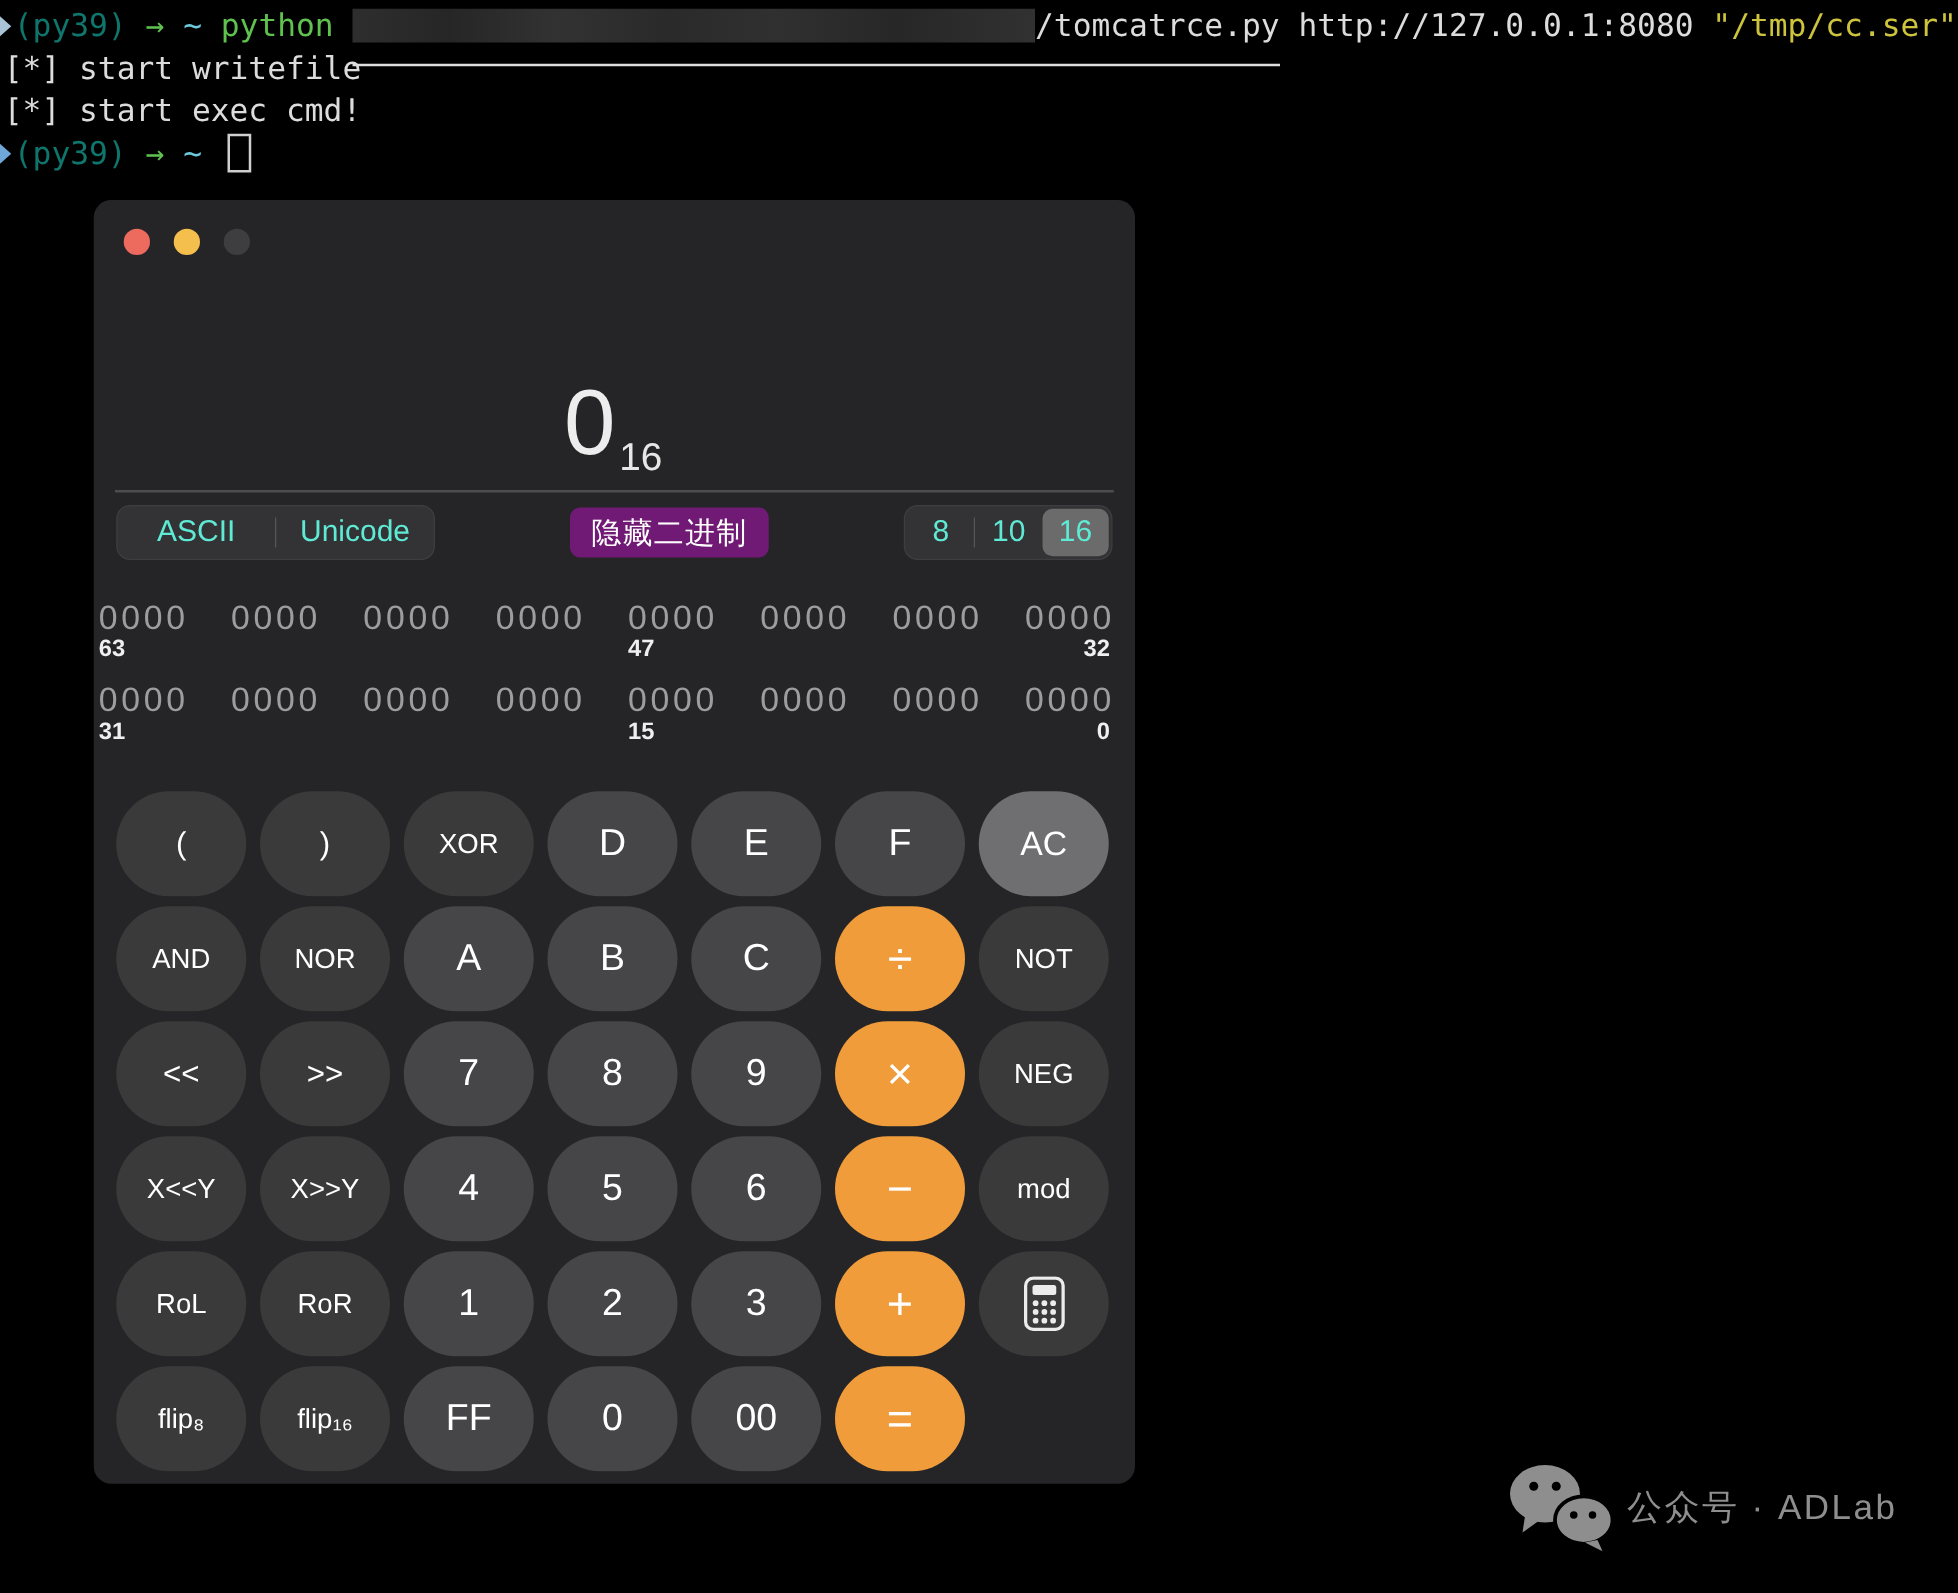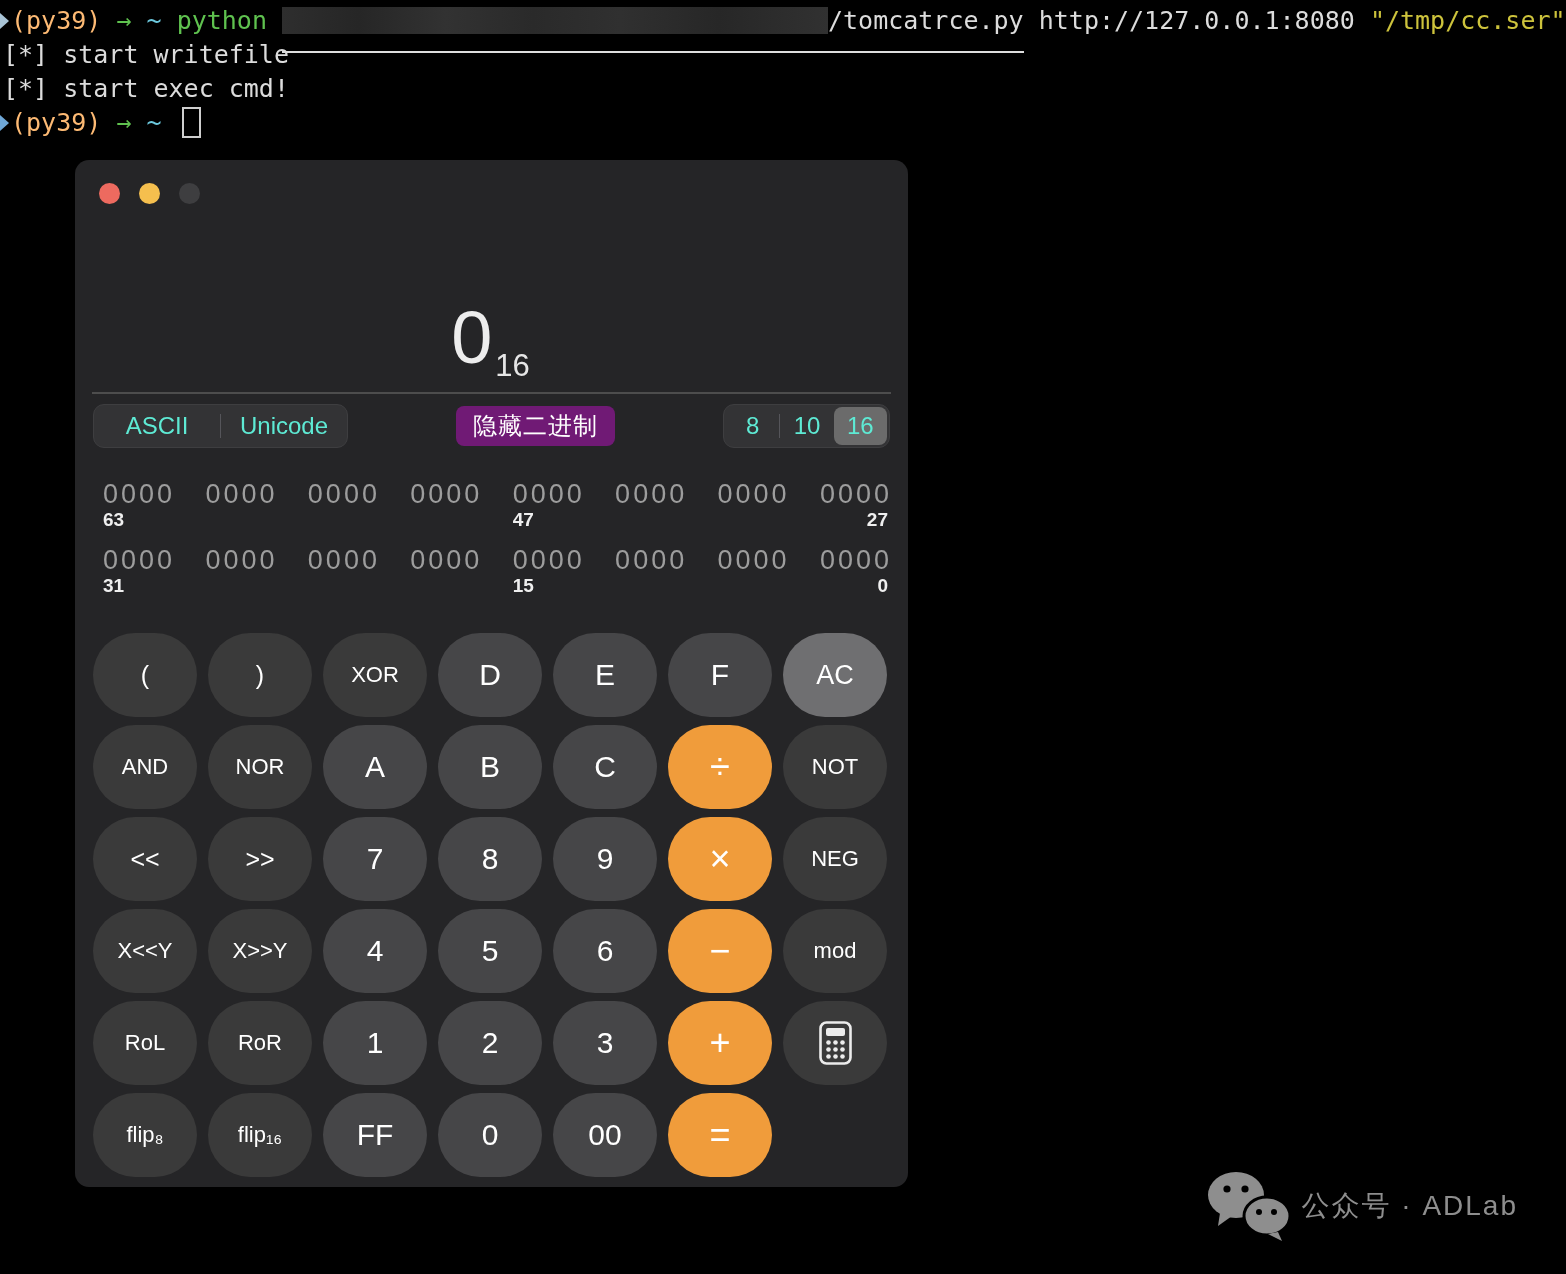--- a/index.html
+++ b/index.html
@@ -11,21 +11,21 @@
   .terminal{
     position:absolute;left:0;top:4px;width:1566px;
     font-family:"DejaVu Sans Mono",monospace;font-size:25px;line-height:34px;
     color:#dcdcdc;white-space:nowrap;
   }
   .tline{padding-left:3px;height:34px;}
   .frag{display:inline-block;width:0;height:0;border-top:8px solid transparent;
     border-bottom:8px solid transparent;border-left:9px solid #a9c4d6;
     margin:0 2px 2px -3px;vertical-align:middle;}
   .frag.blue{border-left-color:#6fa8d8;}
-  .t-venv{color:#fdba74;}
+  .t-venv{color:#0f766e;}
   .t-arrow{color:#5fc24f;}
   .t-tilde{color:#6cc9de;}
   .t-green{color:#5fc24f;}
   .t-yellow{color:#cdc33c;}
   .redacted-wrap{border-bottom:2px solid #dedede;padding-bottom:16px;}
   .redacted{
     display:inline-block;width:546px;height:27px;vertical-align:middle;margin-bottom:4px;
     background:linear-gradient(90deg,#2e2e2e 0%,#262626 14%,#323232 30%,#2a2a2a 46%,#303030 62%,#272727 80%,#313131 100%);
   }
   .cursor{display:inline-block;width:15px;height:27px;border:2px solid #cfcfcf;
@@ -56,21 +56,21 @@
   .seg-base{left:648px;width:167px;padding:2px;}
   .seg .item{flex:1;text-align:center;font-size:24px;cursor:default;}
   .seg .divider{width:1px;height:24px;background:#55555a;}
   .seg .item.active{background:#6b6b6b;border-radius:8px;height:38px;line-height:38px;}
   .hide-binary{
     position:absolute;left:381px;top:246px;width:159px;height:40px;background:#701a75;
     border-radius:8px;color:#fff;font-size:24px;display:flex;align-items:center;
     justify-content:center;letter-spacing:1px;text-align:center;
   }
   
-  .binary{position:absolute;left:28px;right:18px;top:320px;}
+  .binary{position:absolute;left:4px;right:18px;top:320px;}
   .bin-row{display:flex;justify-content:space-between;margin-bottom:13px;}
   .bin-group{width:70px;}
   .bits{font-size:27px;color:#9d9d9d;letter-spacing:3px;line-height:28px;}
   .bit-label{font-size:19px;color:#efefef;font-weight:700;height:24px;margin-top:1px;}
   .bin-group:last-child .bit-label{text-align:right;padding-right:2px;}
   
   .keypad{
     position:absolute;left:18px;top:473px;
     display:grid;grid-template-columns:repeat(7,104px);grid-auto-rows:84px;
     column-gap:11px;row-gap:8px;
@@ -166,21 +166,21 @@
       <div class="bin-group">
           <div class="bits">0000</div>
           <div class="bit-label"></div>
         </div>
       <div class="bin-group">
           <div class="bits">0000</div>
           <div class="bit-label"></div>
         </div>
       <div class="bin-group">
           <div class="bits">0000</div>
-          <div class="bit-label">27</div>
+          <div class="bit-label">32</div>
         </div>
     </div>
     <div class="bin-row">
       <div class="bin-group">
           <div class="bits">0000</div>
           <div class="bit-label">31</div>
         </div>
       <div class="bin-group">
           <div class="bits">0000</div>
           <div class="bit-label"></div>

